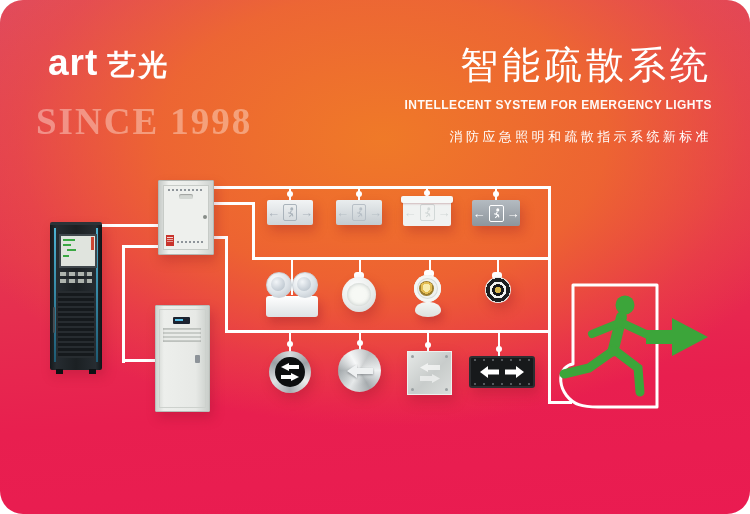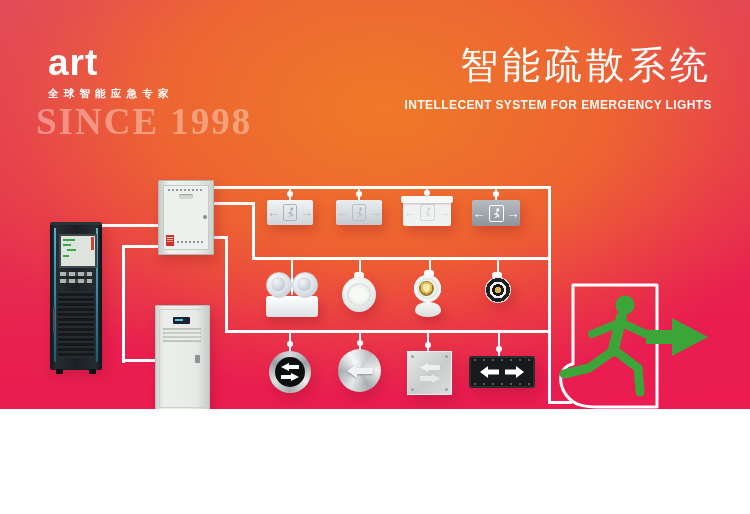--- a/index.html
+++ b/index.html
@@ -1,21 +1,22 @@
 <!DOCTYPE html>
 <html><head>
 <meta charset="utf-8">
 <style>
   html,body{margin:0;padding:0;}
   .canvas{
-    position:relative;width:750px;height:409px;overflow:hidden;
+    position:relative;width:750px;height:514px;overflow:hidden;
     font-family:"Liberation Sans",sans-serif;
     background:
       radial-gradient(ellipse 560px 360px at 51% 27%, rgba(240,124,38,.96) 0%, rgba(239,109,43,.82) 40%, rgba(236,85,60,.38) 65%, rgba(234,60,75,0) 80%),
       linear-gradient(175deg,#e04a5e 0%,#e5364f 45%,#e81f4f 75%,#ea1b51 100%);
+    border-radius: 23px;
   }
   
   .brand{position:absolute;left:48px;top:48px;color:#fff;}
   .logo-row{display:flex;align-items:flex-end;gap:9px;}
   .logo-latin{font-size:37px;font-weight:800;letter-spacing:1px;line-height:.8;}
   .logo-cn{font-size:29px;font-weight:800;letter-spacing:2px;line-height:.9;}
   .brand-tagline{margin-top:9px;font-size:10.5px;font-weight:600;letter-spacing:5.2px;color:#fff;}
   .since{position:absolute;left:36px;top:100px;font-family:"Liberation Serif",serif;font-weight:700;
          font-size:37px;letter-spacing:2px;color:rgba(255,235,226,.42);}
   .title-block{position:absolute;right:38px;top:40px;text-align:right;color:#fff;}
@@ -110,28 +111,29 @@
   .door-svg{position:absolute;left:552px;top:276px;}
 </style>
 </head>
 <body>
 
 <div class="canvas">
 
   <div class="brand">
     <div class="logo-row">
       <span class="logo-latin">art</span>
-    </div>
-    <div class="brand-tagline">全球智能应急专家</div>
+      <span class="logo-cn">艺光</span>
+    </div>
   </div>
   <div class="since">SINCE 1998</div>
 
   <div class="title-block">
     <div class="title-cn">智能疏散系统</div>
     <div class="title-en">INTELLECENT SYSTEM FOR EMERGENCY LIGHTS</div>
+    <div class="title-sub">消防应急照明和疏散指示系统新标准</div>
   </div>
 
   <div>
     <div class="w" style="left:210px;top:186px;width:341px;height:3px;"></div>
     <div class="w" style="left:252px;top:257px;width:299px;height:3px;"></div>
     <div class="w" style="left:225px;top:330px;width:326px;height:3px;"></div>
     <div class="w" style="left:548px;top:186px;width:3px;height:218px;"></div>
     <div class="w" style="left:548px;top:401px;width:24px;height:3px;"></div>
     <div class="w" style="left:210px;top:202px;width:45px;height:3px;"></div>
     <div class="w" style="left:252px;top:202px;width:3px;height:58px;"></div>

